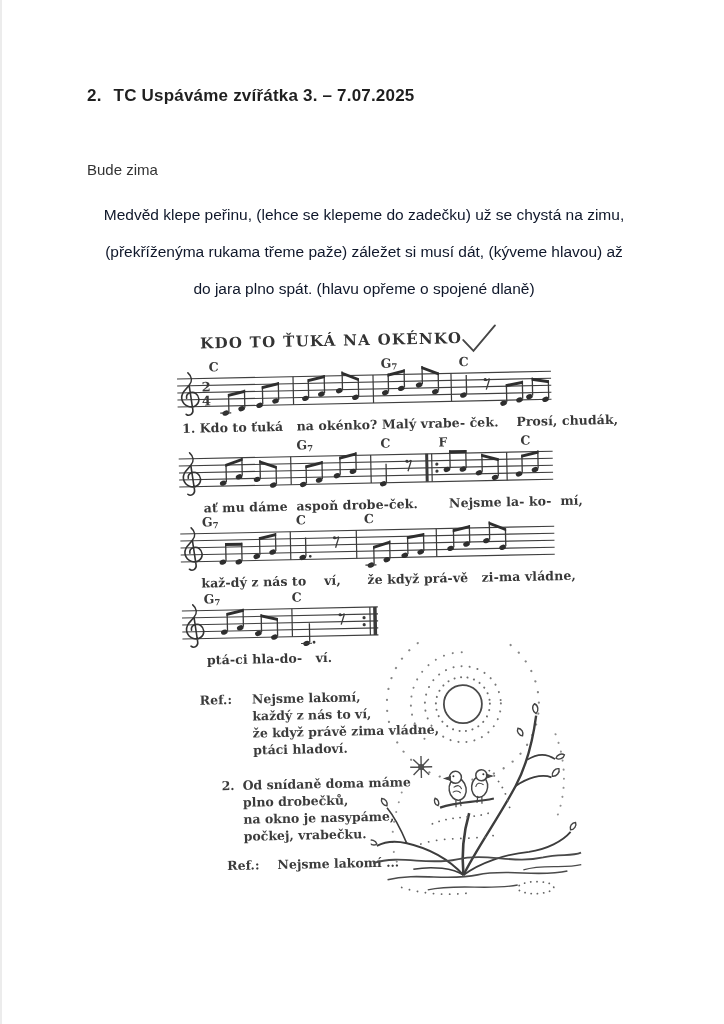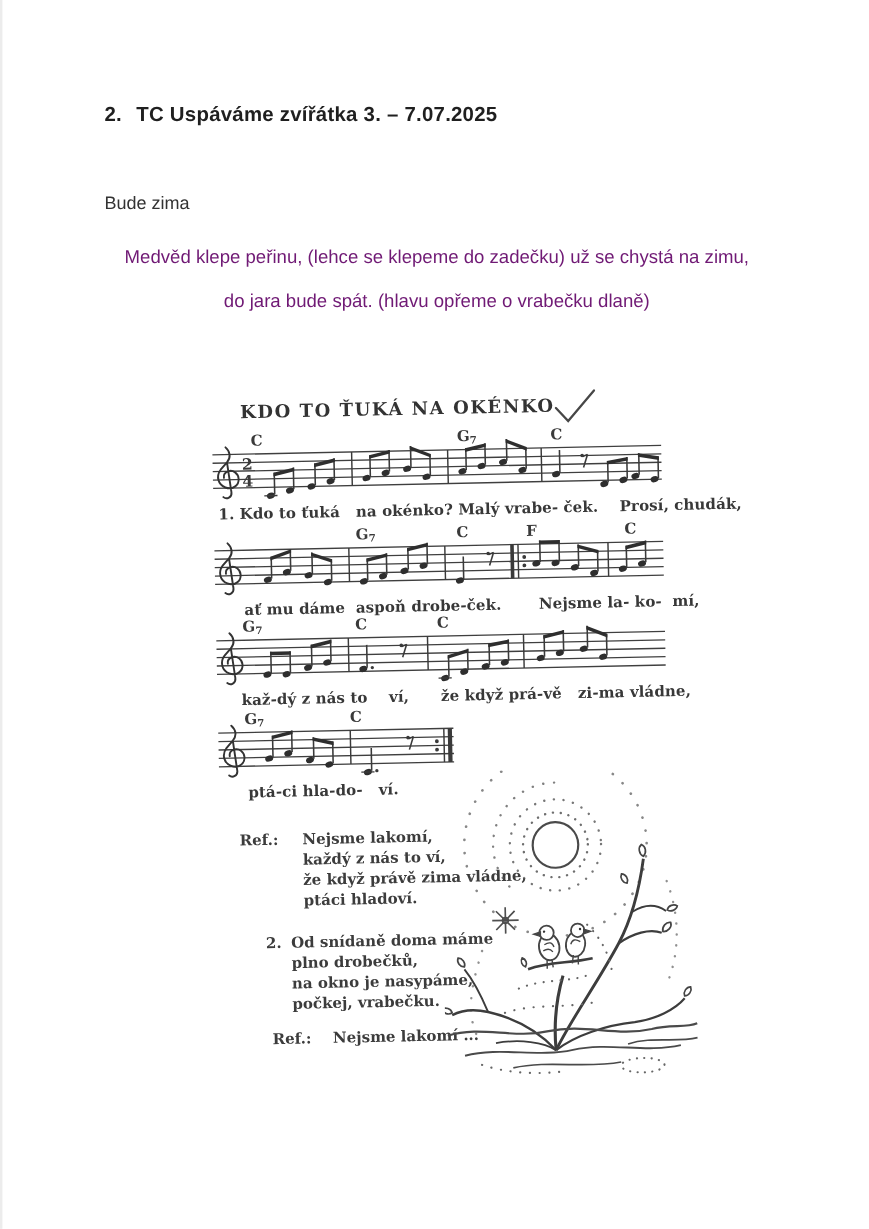--- a/index.html
+++ b/index.html
@@ -8,21 +8,21 @@
     background:#ffffff;border-left:2px solid #ececec;box-sizing:border-box;
     font-family:"Liberation Sans",sans-serif;color:#2b2b2b;
   }
   .doc-title{
     position:absolute;left:85px;top:86px;font-size:17px;font-weight:bold;
     color:#1f1f1f;display:flex;gap:12px;letter-spacing:.2px;
   }
   .intro-heading{position:absolute;left:85px;top:161px;font-size:15px;color:#333}
   .poem{
     position:absolute;left:40px;top:196px;width:644px;text-align:center;
-    font-size:15.5px;line-height:37px;color:#701a75;
+    font-size:15.5px;line-height:37px;color:#0f172a;
   }
   .scan{
     position:absolute;left:170px;top:325px;width:402px;height:580px;
     transform:rotate(-1.2deg);transform-origin:50% 50%;
     font-family:"DejaVu Serif",serif;color:#3a3a3a;
   }
   .song-title{
     position:absolute;left:0;top:6px;width:330px;text-align:center;
     font-weight:bold;font-size:15px;letter-spacing:1.3px;color:#333;
   }
@@ -42,21 +42,22 @@
 <body>
 
 <div class="doc-title">
   <span>2.</span>
   <span>TC Uspáváme zvířátka 3. – 7.07.2025</span>
 </div>
 
 <div class="intro-heading">Bude zima</div>
 <div class="poem">
   <div>Medvěd klepe peřinu, (lehce se klepeme do zadečku) už se chystá na zimu,</div>
-  <div>do jara bude spát. (hlavu opřeme o vrabečku dlaně)</div>
+  <div>(překříženýma rukama třeme paže) záležet si musí dát, (kýveme hlavou) až</div>
+  <div>do jara plno spát. (hlavu opřeme o spojené dlaně)</div>
 </div>
 
 <div class="scan">
   <div class="song-title">KDO TO ŤUKÁ NA OKÉNKO</div>
   <svg class="check" width="40" height="32">
     <path d="M3,17 L13,28 L35,3" fill="none" stroke="#474747" stroke-width="1.9" stroke-linecap="round"></path>
   </svg>
 
   <div class="staff-wrap" style="top:30px"><svg class="staff" width="378" height="62">
         <line x1="2" y1="20" x2="376" y2="20" stroke="#3f3f3f" stroke-width="1.1"></line>

